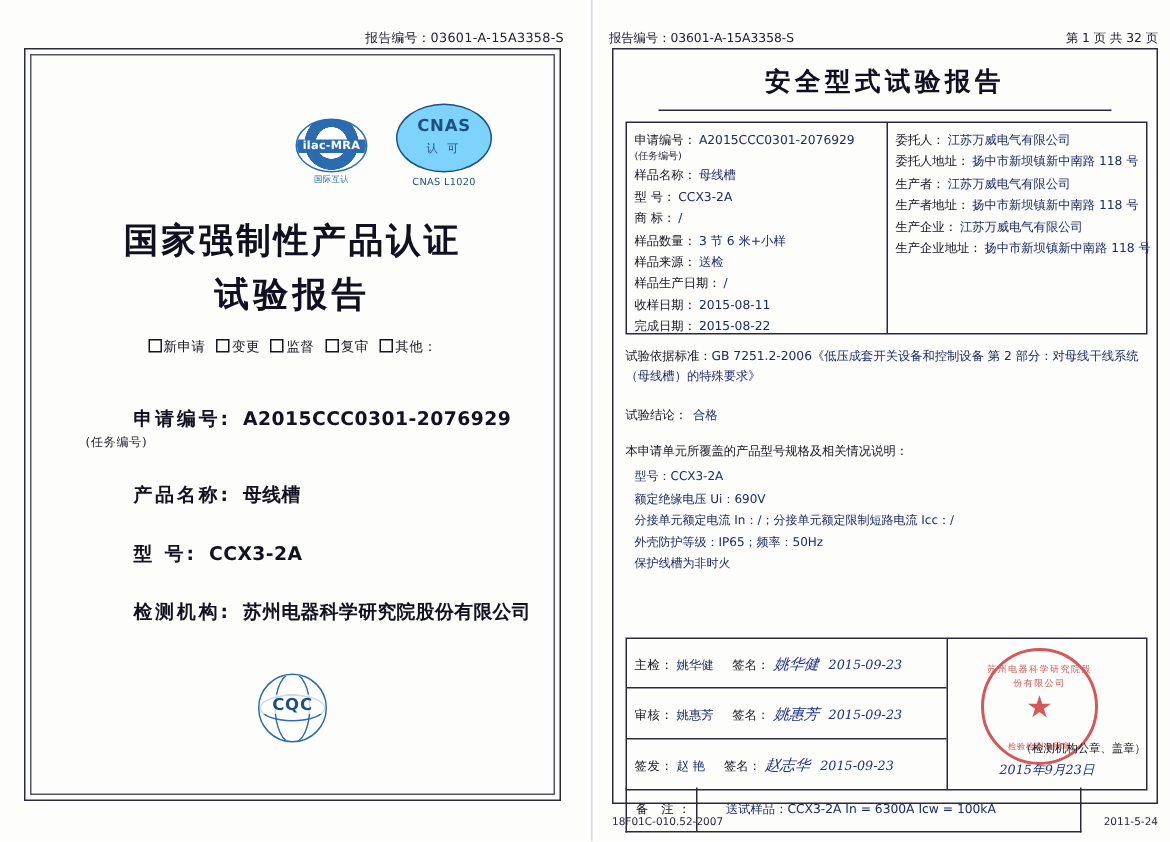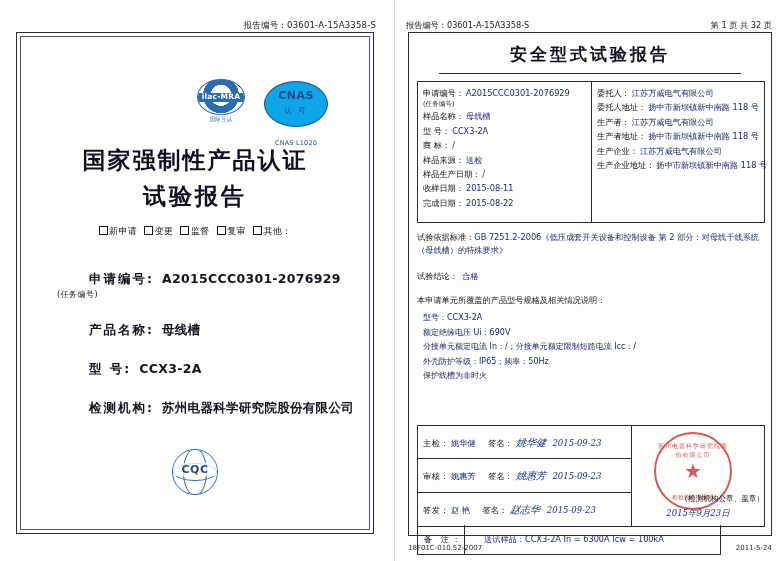--- a/index.html
+++ b/index.html
@@ -146,25 +146,25 @@
   .cnas-logo {
     position: absolute;
     left: 244px;
     top: 2px;
     width: 70px;
     text-align: center;
   }
   .cnas-oval {
     width: 62px;
     height: 44px;
-    margin: 12px auto;
+    margin: 0 auto;
     border: 1.6px solid #1c4f86;
     border-radius: 50% / 50%;
     position: relative;
-    background: #0ea5e9;
+    background: #7dd3fc;
   }
   .cnas-oval .cnas-word {
     position: absolute;
     left: 0;
     right: 0;
     top: 7px;
     font-size: 11px;
     font-weight: bold;
     color: #1c4f86;
     letter-spacing: 0.5px;
@@ -698,20 +698,21 @@
       <div class="rs-title-rule"></div>
 
       <div class="rs-info-box">
 
         <div class="rs-info-col left">
           <div class="info-line"><span class="lbl">申请编号：</span><span class="val">A2015CCC0301-2076929</span></div>
           <div class="info-line info-note">(任务编号)</div>
           <div class="info-line"><span class="lbl">样品名称：</span><span class="val">母线槽</span></div>
           <div class="info-line"><span class="lbl">型  号：</span><span class="val">CCX3-2A</span></div>
           <div class="info-line"><span class="lbl">商  标：</span><span class="val">/</span></div>
+          <div class="info-line"><span class="lbl">样品数量：</span><span class="val">3 节 6 米+小样</span></div>
           <div class="info-line"><span class="lbl">样品来源：</span><span class="val">送检</span></div>
           <div class="info-line"><span class="lbl">样品生产日期：</span><span class="val">/</span></div>
           <div class="info-line"><span class="lbl">收样日期：</span><span class="val">2015-08-11</span></div>
           <div class="info-line"><span class="lbl">完成日期：</span><span class="val">2015-08-22</span></div>
         </div>
 
         <div class="rs-info-col right">
           <div class="info-line"><span class="lbl">委托人：</span><span class="val">江苏万威电气有限公司</span></div>
           <div class="info-line"><span class="lbl">委托人地址：</span><span class="val">扬中市新坝镇新中南路 118 号</span></div>
           <div class="info-line"><span class="lbl">生产者：</span><span class="val">江苏万威电气有限公司</span></div>

